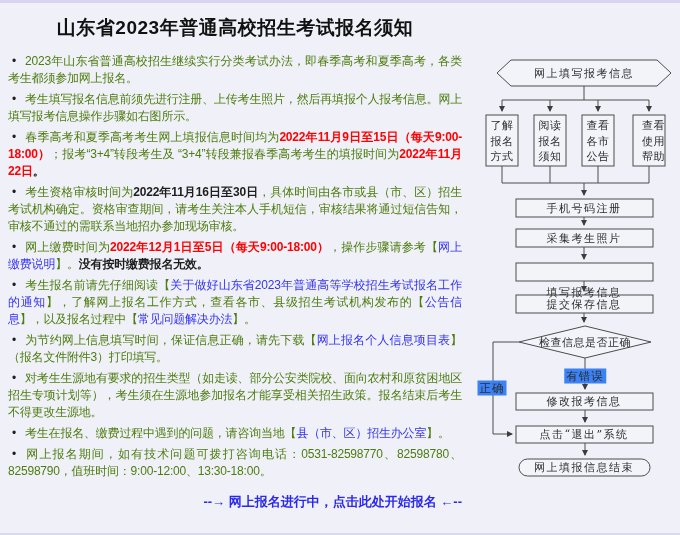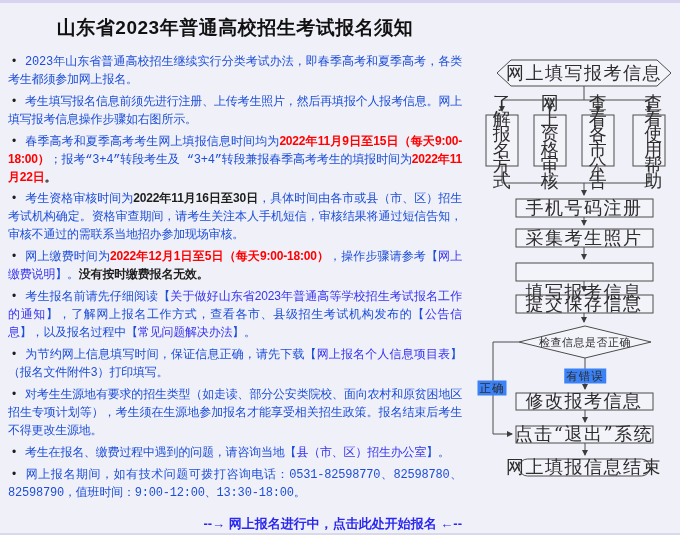--- a/index.html
+++ b/index.html
@@ -15,33 +15,33 @@
   .content{position:absolute;left:8px;top:8px;width:454px;}
   .title{
     font-size:19px;font-weight:bold;text-align:center;color:#111;
     margin:4px 0 12px 0;letter-spacing:0.5px;
   }
   .bullet{
     margin:0 0 4px 0;font-size:12px;line-height:17px;
     text-align:justify;letter-spacing:-0.2px;
   }
   .marker{display:inline-block;margin:0 9px 0 4px;color:#1d1d1d;}
-  .seg-n{color:#1d4ed8;font-family:Liberation Mono, monospace;}
+  .seg-n{color:#4d7c0f;}
   .seg-b{color:#1d1d1d;font-weight:bold;}
   .seg-r{color:#ff0000;font-weight:bold;}
   .seg-l{color:#3533f0;cursor:pointer;}
   .cta{
     margin-top:13px;text-align:right;font-size:13px;font-weight:bold;
     color:#2a28ee;cursor:pointer;letter-spacing:0;
   }
   .flow{position:absolute;left:0;top:0;width:680px;height:535px;pointer-events:none;}
   .flow svg{position:absolute;left:0;top:0;}
   .flow-label{
     position:absolute;transform:translate(-50%,-50%);
-    font-family:"DejaVu Serif",serif;font-size:18px;color:#2d2d2d;
+    font-family:"DejaVu Serif",serif;font-size:11px;color:#2d2d2d;
     white-space:nowrap;letter-spacing:1.5px;text-align:center;
   }
   .flow-label.small-box{
     white-space:normal;width:28px;line-height:15.5px;letter-spacing:0.5px;
     word-break:break-all;
   }
   .flow-label.decision{font-size:11px;letter-spacing:0.5px;}
   .flow-label.edge{
     font-size:11.5px;letter-spacing:1px;background:#3b82f6;padding:0 2px;
   }
@@ -109,21 +109,21 @@
         <rect x="516" y="292" width="137" height="18"></rect>
         <polygon points="585,323 651,339 585,355 519,339"></polygon>
         <rect x="516" y="390" width="137" height="17"></rect>
         <rect x="516" y="423" width="137" height="17"></rect>
         <rect x="519" y="456" width="131" height="17" rx="8.5"></rect>
       </g>
     </svg>
 
     <div class="flow-label" style="left:584px;top:70px;">网上填写报考信息</div>
     <div class="flow-label small-box" style="left:502px;top:138px;">了解报名方式</div>
-    <div class="flow-label small-box" style="left:550px;top:138px;">网上资格审核</div>
+    <div class="flow-label small-box" style="left:550px;top:138px;">阅读报名须知</div>
     <div class="flow-label small-box" style="left:598px;top:138px;">查看各市公告</div>
     <div class="flow-label small-box" style="left:649px;top:138px;padding-left:9px;">查看使用帮助</div>
     <div class="flow-label" style="left:584px;top:205px;">手机号码注册</div>
     <div class="flow-label" style="left:584px;top:235px;">采集考生照片</div>
     <div class="flow-label" style="left:584px;top:269px;margin-top:20px;">填写报考信息</div>
     <div class="flow-label" style="left:584px;top:301px;">提交保存信息</div>
     <div class="flow-label decision" style="left:585px;top:339px;">检查信息是否正确</div>
     <div class="flow-label edge" style="left:585px;top:373px;">有错误</div>
     <div class="flow-label edge" style="left:492px;top:385px;">正确</div>
     <div class="flow-label" style="left:584px;top:398px;">修改报考信息</div>

